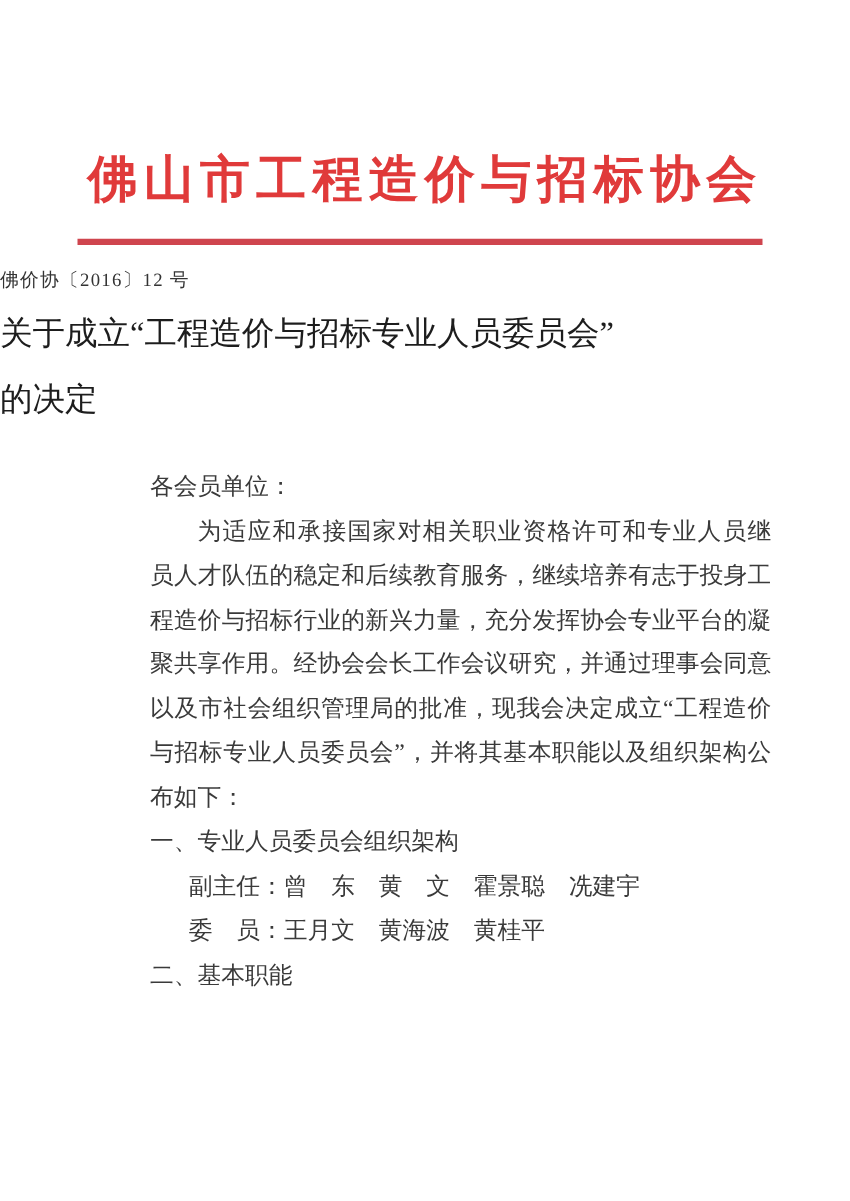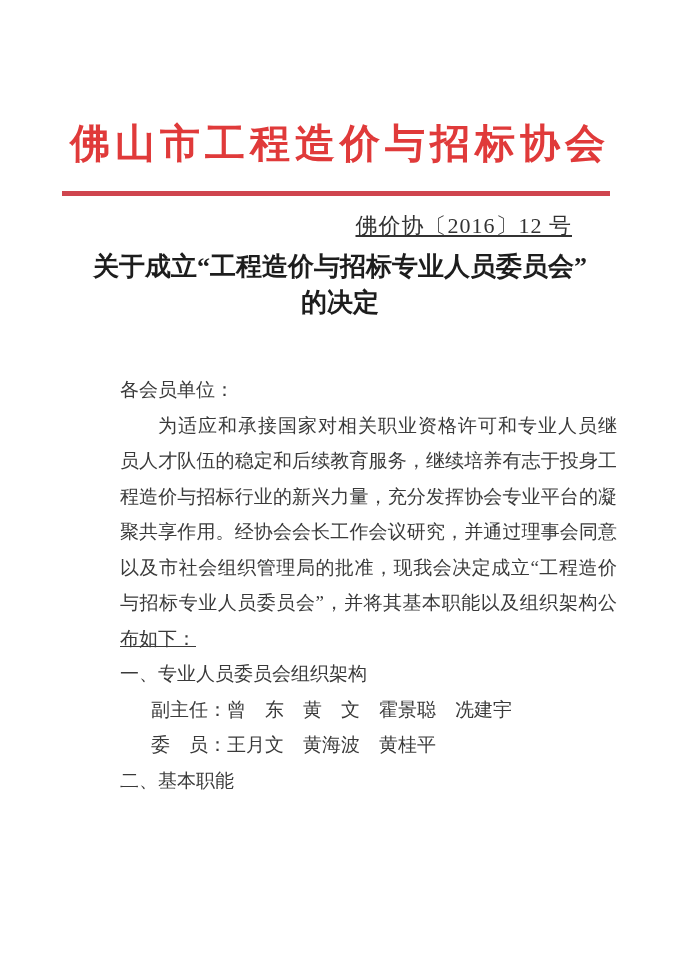--- a/index.html
+++ b/index.html
@@ -34,58 +34,55 @@
     left: 62px;
     width: 548px;
     height: 5px;
     background: var(--divider-red, #cf454e);
   }
   .doc-number {
     position: absolute;
     top: 211px;
     left: 0;
     width: 572px;
-    text-align: right;
-    font-size: 22px;
+    font-size: 15px;
     line-height: 29px;
     letter-spacing: 1px;
     color: #333333;
-    text-decoration: underline;
   }
   .doc-title {
     position: absolute;
     top: 248px;
     left: 0;
     width: 680px;
-    text-align: center;
+    text-align: left;
     font-size: 26px;
-    font-weight: bold;
+    font-weight: normal;
     color: var(--title-text, #1d1d1d);
   }
   .doc-title-line1 { line-height: 38px; }
-  .doc-title-line2 { line-height: 34px; }
+  .doc-title-line2 { line-height: 34px; margin-top: 17px; }
   .doc-body {
     position: absolute;
     top: 372px;
     left: 96px;
     width: 497px;
     font-size: 19px;
     line-height: 35.5px;
     color: var(--body-text, #3a3a3a);
     margin-left: 24px;
   }
   .pline {
     text-align: justify;
     text-align-last: justify;
   }
   .pline.first { text-indent: 38px; }
   .pline.last {
     text-align: right;
     text-align-last: left;
-    text-decoration: underline;
   }
   .salutation, .section-heading { text-align: left; }
   .role-line { padding-left: 31px; }
 </style>
 </head>
 <body>
 
 <div class="page">
 
   <div class="org-title">佛山市工程造价与招标协会</div>

